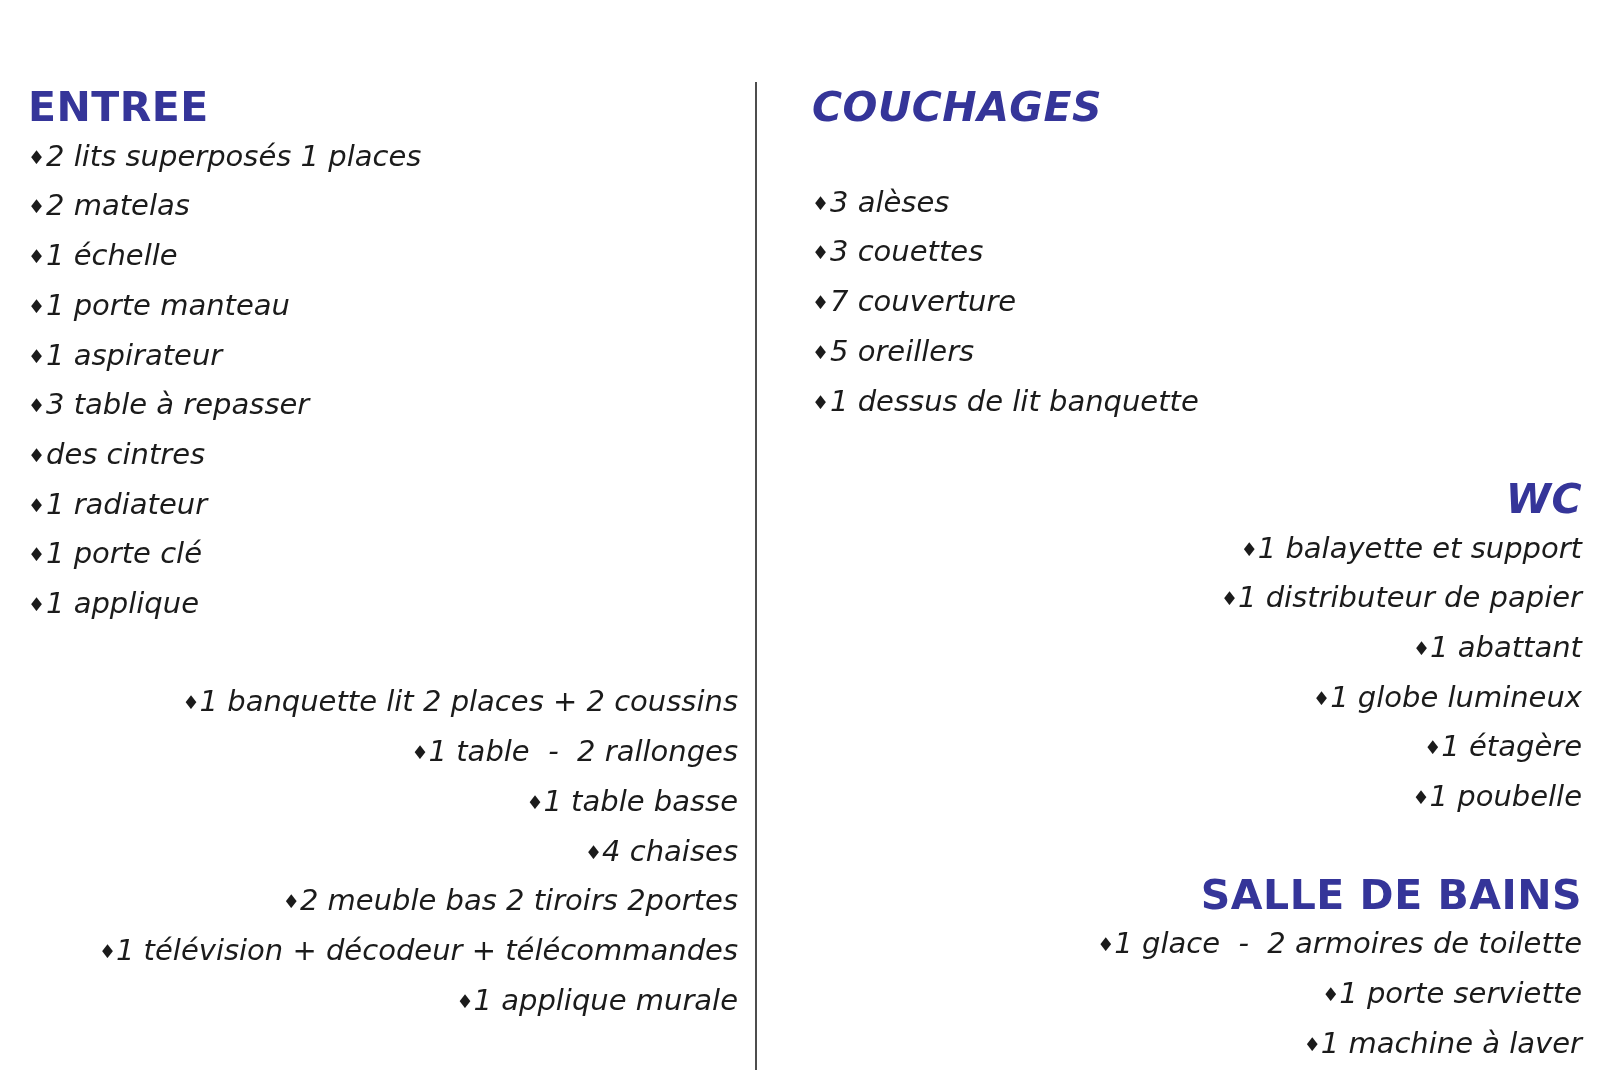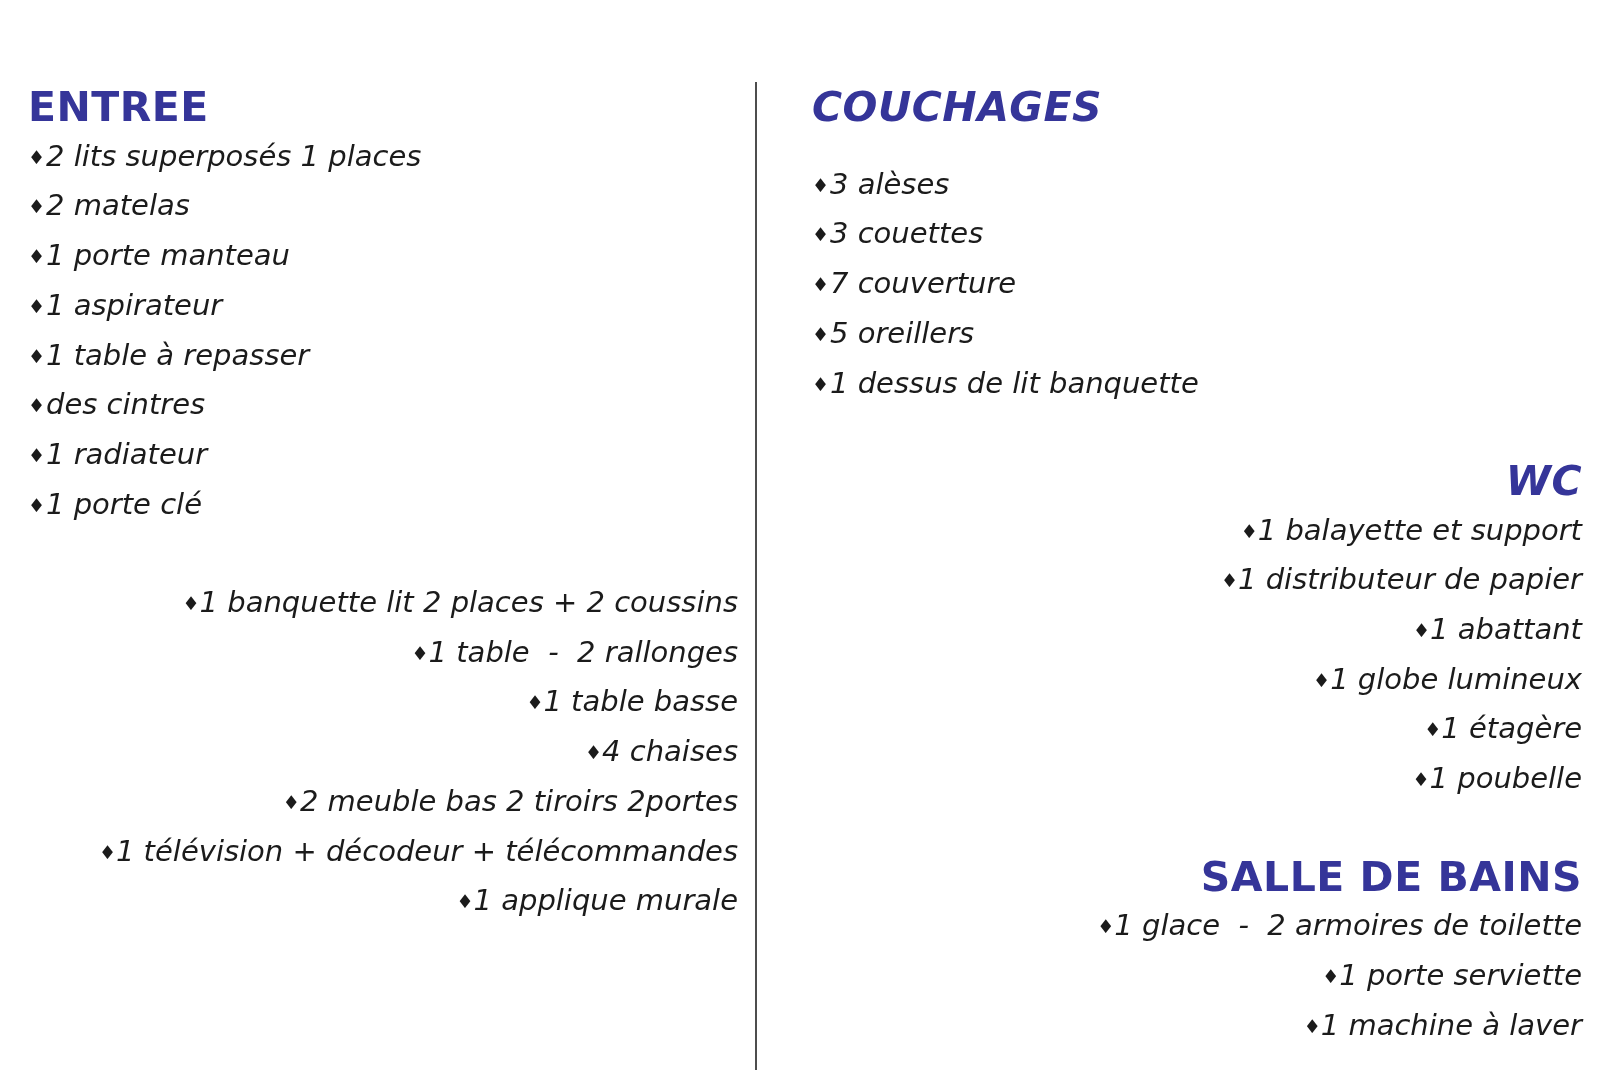--- a/index.html
+++ b/index.html
@@ -37,21 +37,21 @@
   .gap-top { margin-top: 48.7px; text-align: right; }
   h2.heading {
     margin: 0;
     font-size: 41px;
     font-weight: bold;
     line-height: 48.7px;
     color: var(--heading-color, #353599);
     letter-spacing: 0.5px;
   }
   h2.slant { font-style: italic; }
-  h2.gap-after { margin-bottom: 28px; }
+  h2.gap-after { margin-bottom: 46px; }
   .item {
     font-size: 29px;
     line-height: 48.7px;
     color: var(--text-color, #1b1b1b);
     white-space: pre;
     font-style: italic;
   }
   .bullet {
     display: inline-block;
     width: 18px;
@@ -65,26 +65,28 @@
 <body>
 
 <div class="page">
 
   <div class="col col-left">
     <section>
       <h2 class="heading">ENTREE</h2>
       <div class="items">
           <div class="item"><span class="bullet">♦</span><span class="item-text">2 lits superposés 1 places</span></div>
           <div class="item"><span class="bullet">♦</span><span class="item-text">2 matelas</span></div>
+          <div class="item"><span class="bullet">♦</span><span class="item-text">1 échelle</span></div>
           <div class="item"><span class="bullet">♦</span><span class="item-text">1 porte manteau</span></div>
           <div class="item"><span class="bullet">♦</span><span class="item-text">1 aspirateur</span></div>
-          <div class="item"><span class="bullet">♦</span><span class="item-text">1 table à repasser</span></div>
+          <div class="item"><span class="bullet">♦</span><span class="item-text">3 table à repasser</span></div>
           <div class="item"><span class="bullet">♦</span><span class="item-text">des cintres</span></div>
           <div class="item"><span class="bullet">♦</span><span class="item-text">1 radiateur</span></div>
           <div class="item"><span class="bullet">♦</span><span class="item-text">1 porte clé</span></div>
+          <div class="item"><span class="bullet">♦</span><span class="item-text">1 applique</span></div>
         </div>
     </section>
 
     <section class="gap-top">
       <div class="items">
           <div class="item"><span class="bullet">♦</span><span class="item-text">1 banquette lit 2 places + 2 coussins</span></div>
           <div class="item"><span class="bullet">♦</span><span class="item-text">1 table  -  2 rallonges</span></div>
           <div class="item"><span class="bullet">♦</span><span class="item-text">1 table basse</span></div>
           <div class="item"><span class="bullet">♦</span><span class="item-text">4 chaises</span></div>
           <div class="item"><span class="bullet">♦</span><span class="item-text">2 meuble bas 2 tiroirs 2portes</span></div>

